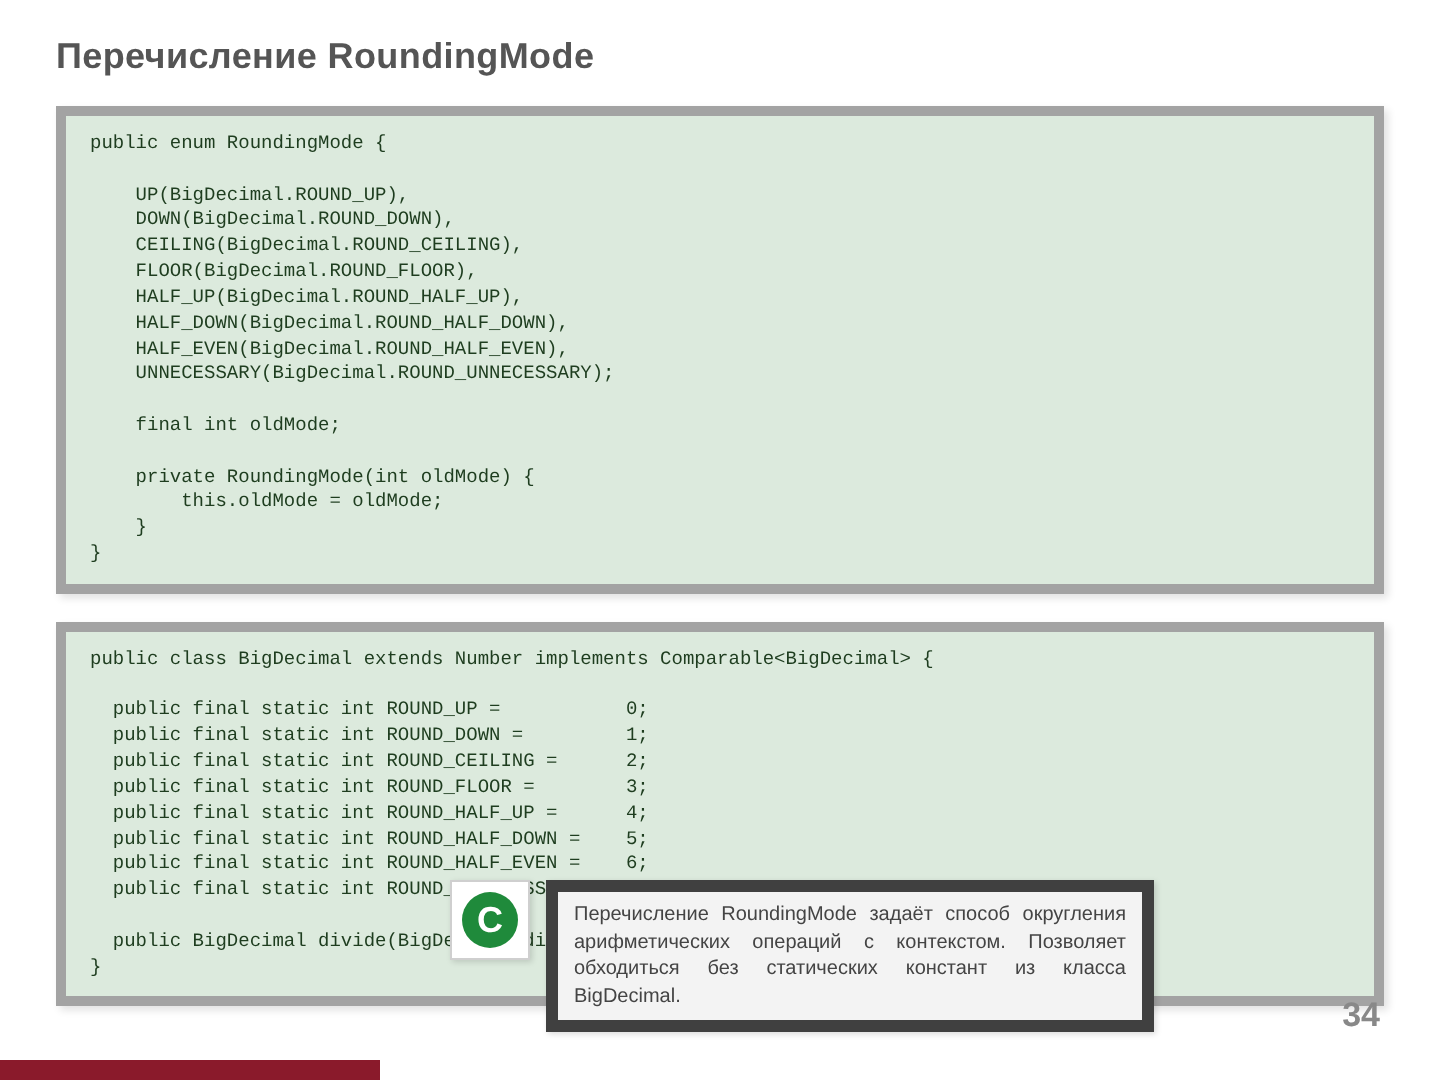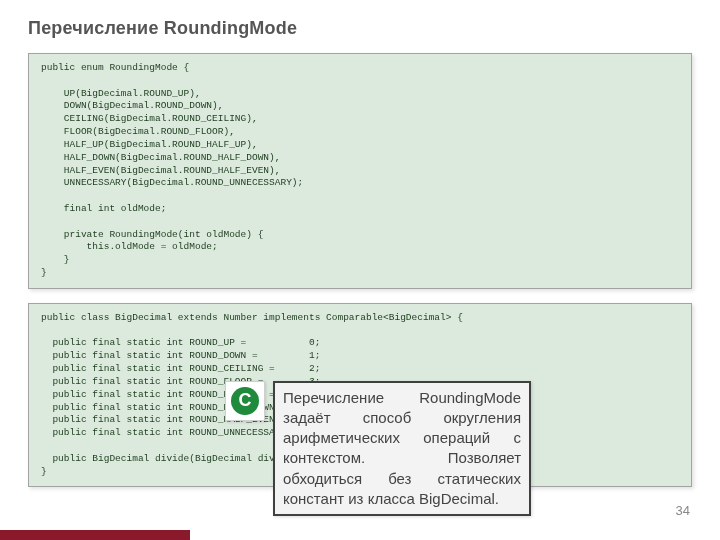--- a/index.html
+++ b/index.html
@@ -21,21 +21,21 @@
   }
   .title {
     font-size: 18px;
     color: #555;
     font-weight: 700;
     margin: 0 0 14px 0;
     letter-spacing: 0.2px;
   }
   .code-block {
     background: #dceadd;
-    border: 1px solid #a3a3a3;
+    border: 5px solid #a3a3a3;
     box-shadow: 2px 2px 4px rgba(0,0,0,0.12);
     font-family: "Courier New", Courier, monospace;
     font-size: 9.5px;
     line-height: 1.35;
     color: #1e3d1f;
     white-space: pre;
     padding: 8px 12px;
     box-sizing: border-box;
     margin-bottom: 14px;
     overflow: hidden;
@@ -66,37 +66,38 @@
     background: #1f8a3b;
     color: #fff;
     font-weight: bold;
     font-size: 18px;
     display: flex;
     align-items: center;
     justify-content: center;
     font-family: Arial, sans-serif;
   }
   .note-text {
-    width: 258px;
-    border: 2px solid #404040;
+    width: 304px;
+    border: 6px solid #404040;
     background: #f3f3f3;
     box-shadow: 1px 1px 3px rgba(0,0,0,0.15);
-    font-size: 15px;
+    font-size: 10px;
     line-height: 1.35;
     color: #444;
     padding: 5px 8px;
     box-sizing: border-box;
     text-align: justify;
   }
   .pagenum {
     position: absolute;
     right: 30px;
     bottom: 22px;
-    font-size: 13px;
+    font-size: 17px;
     color: #888;
+    font-weight: bold;
   }
   .red-bar {
     position: absolute;
     left: 0;
     bottom: 0;
     width: 190px;
     height: 10px;
     background: #8a1a2b;
   }
 </style>

